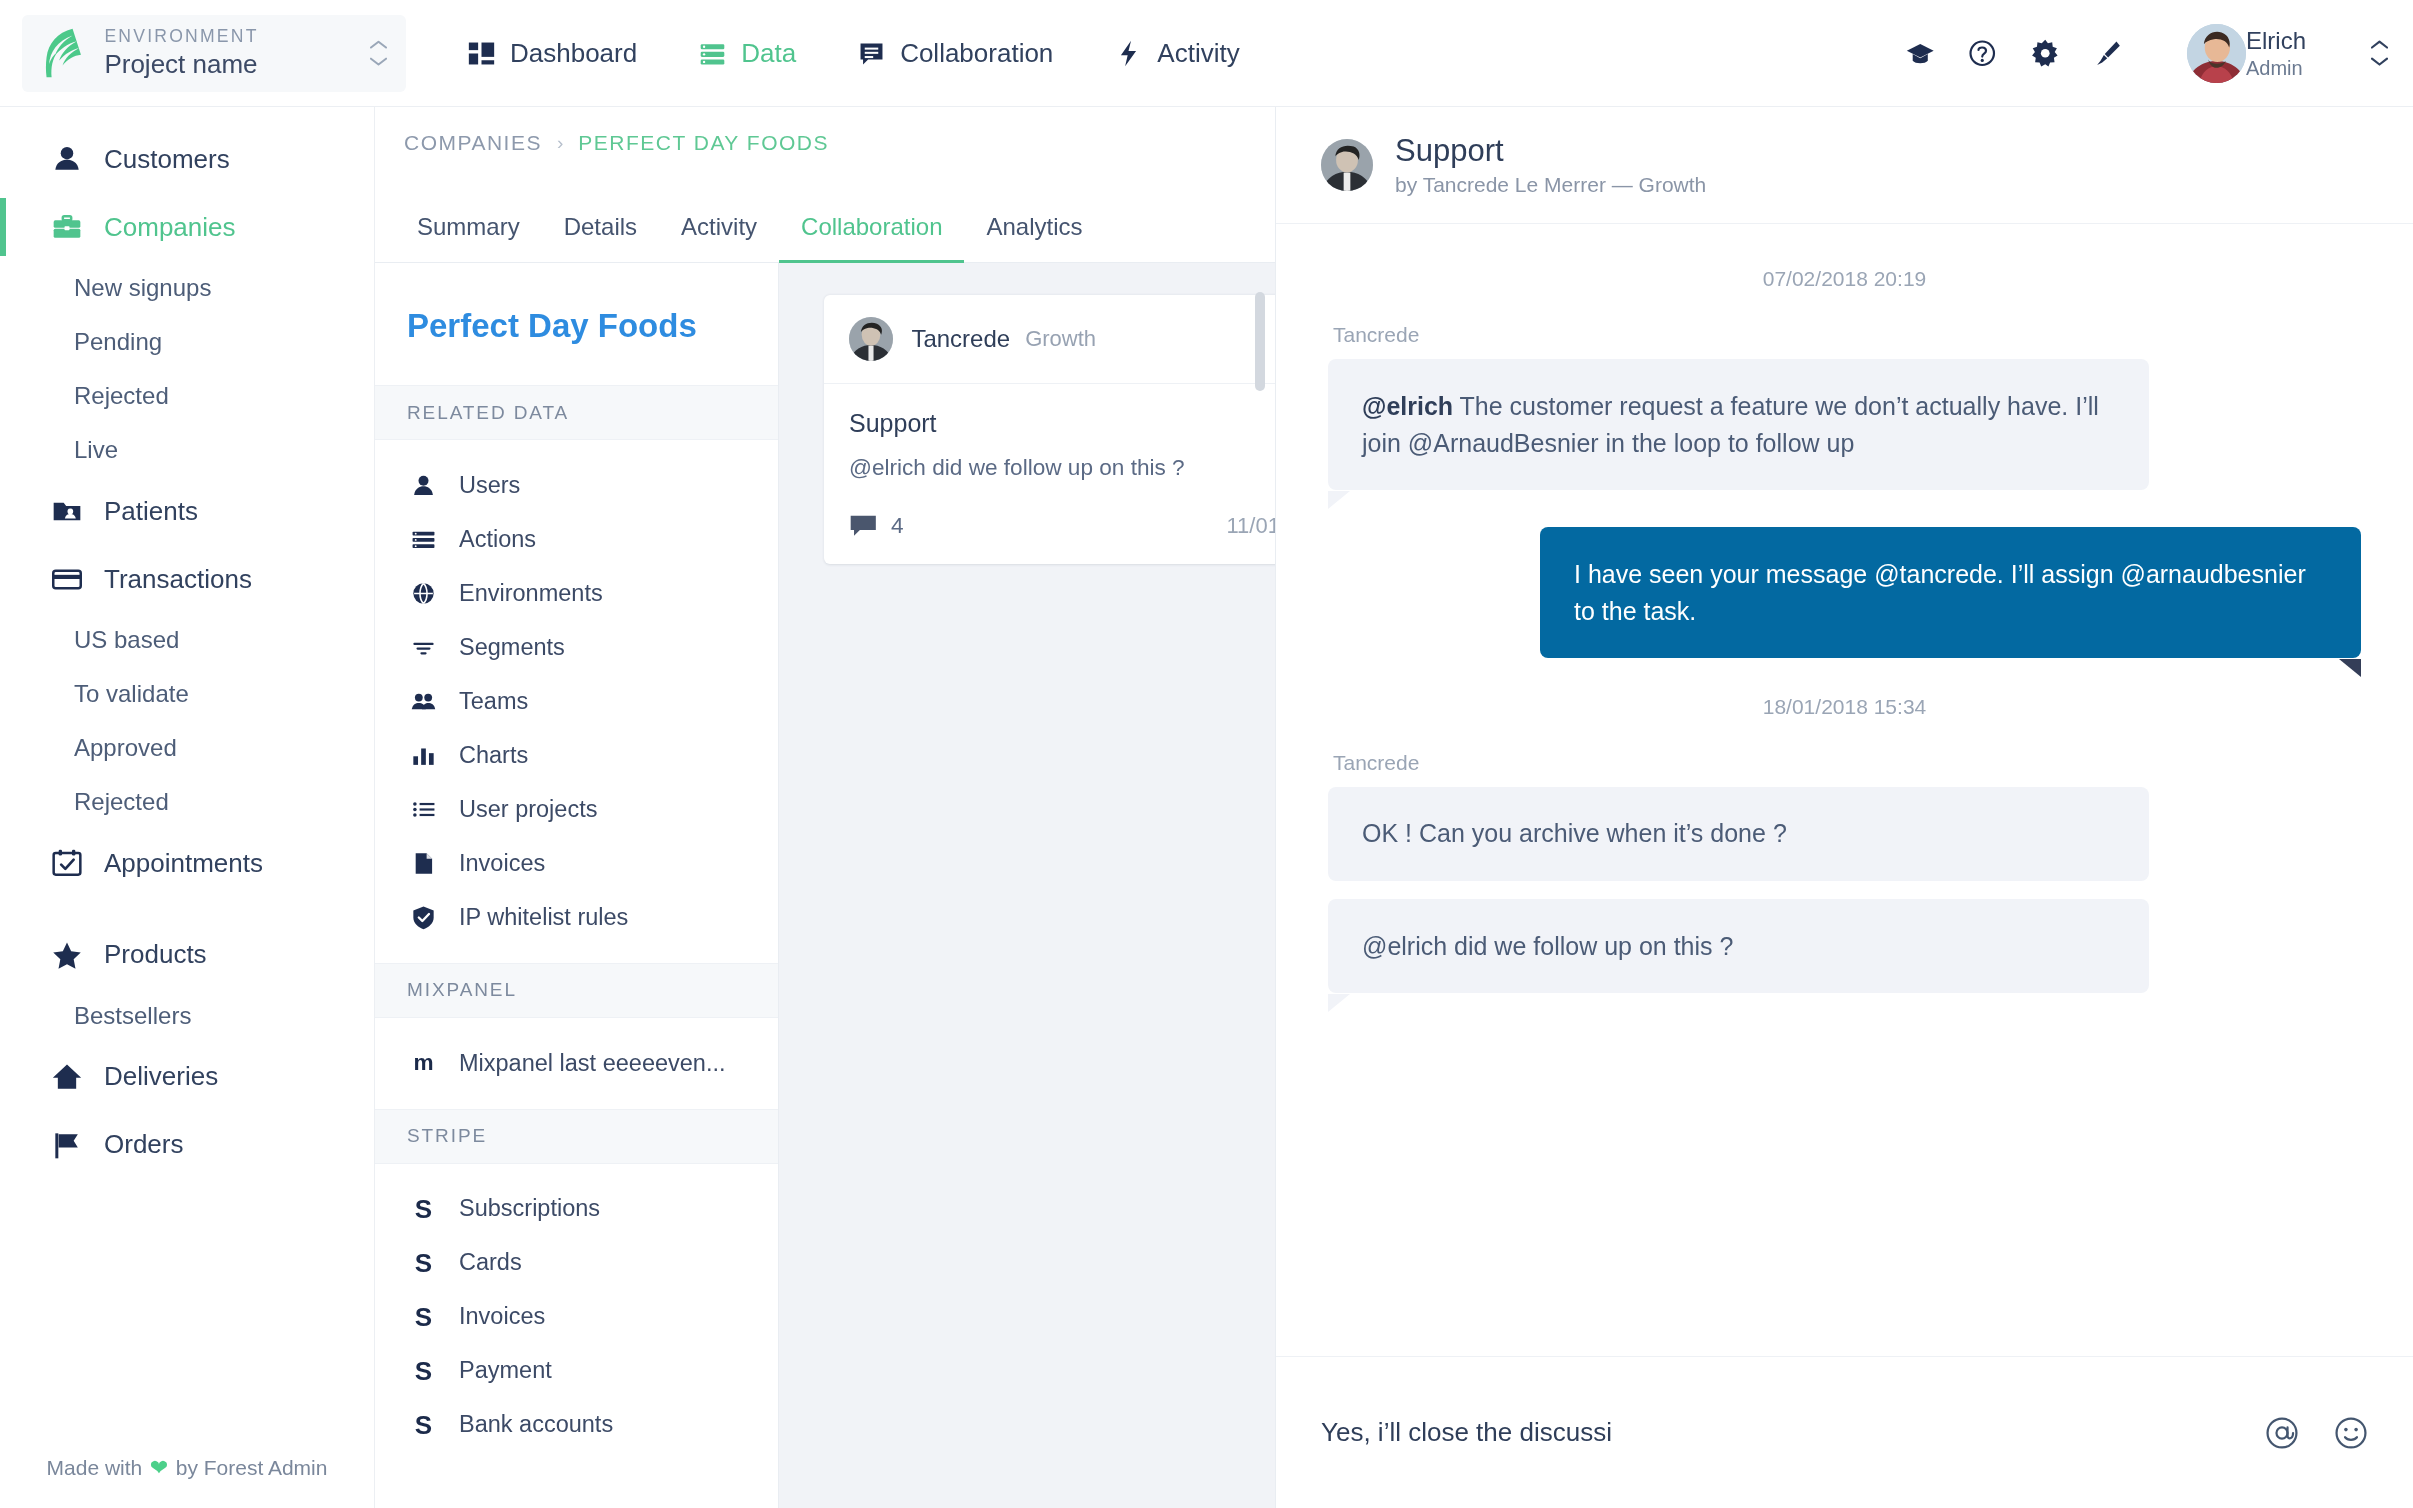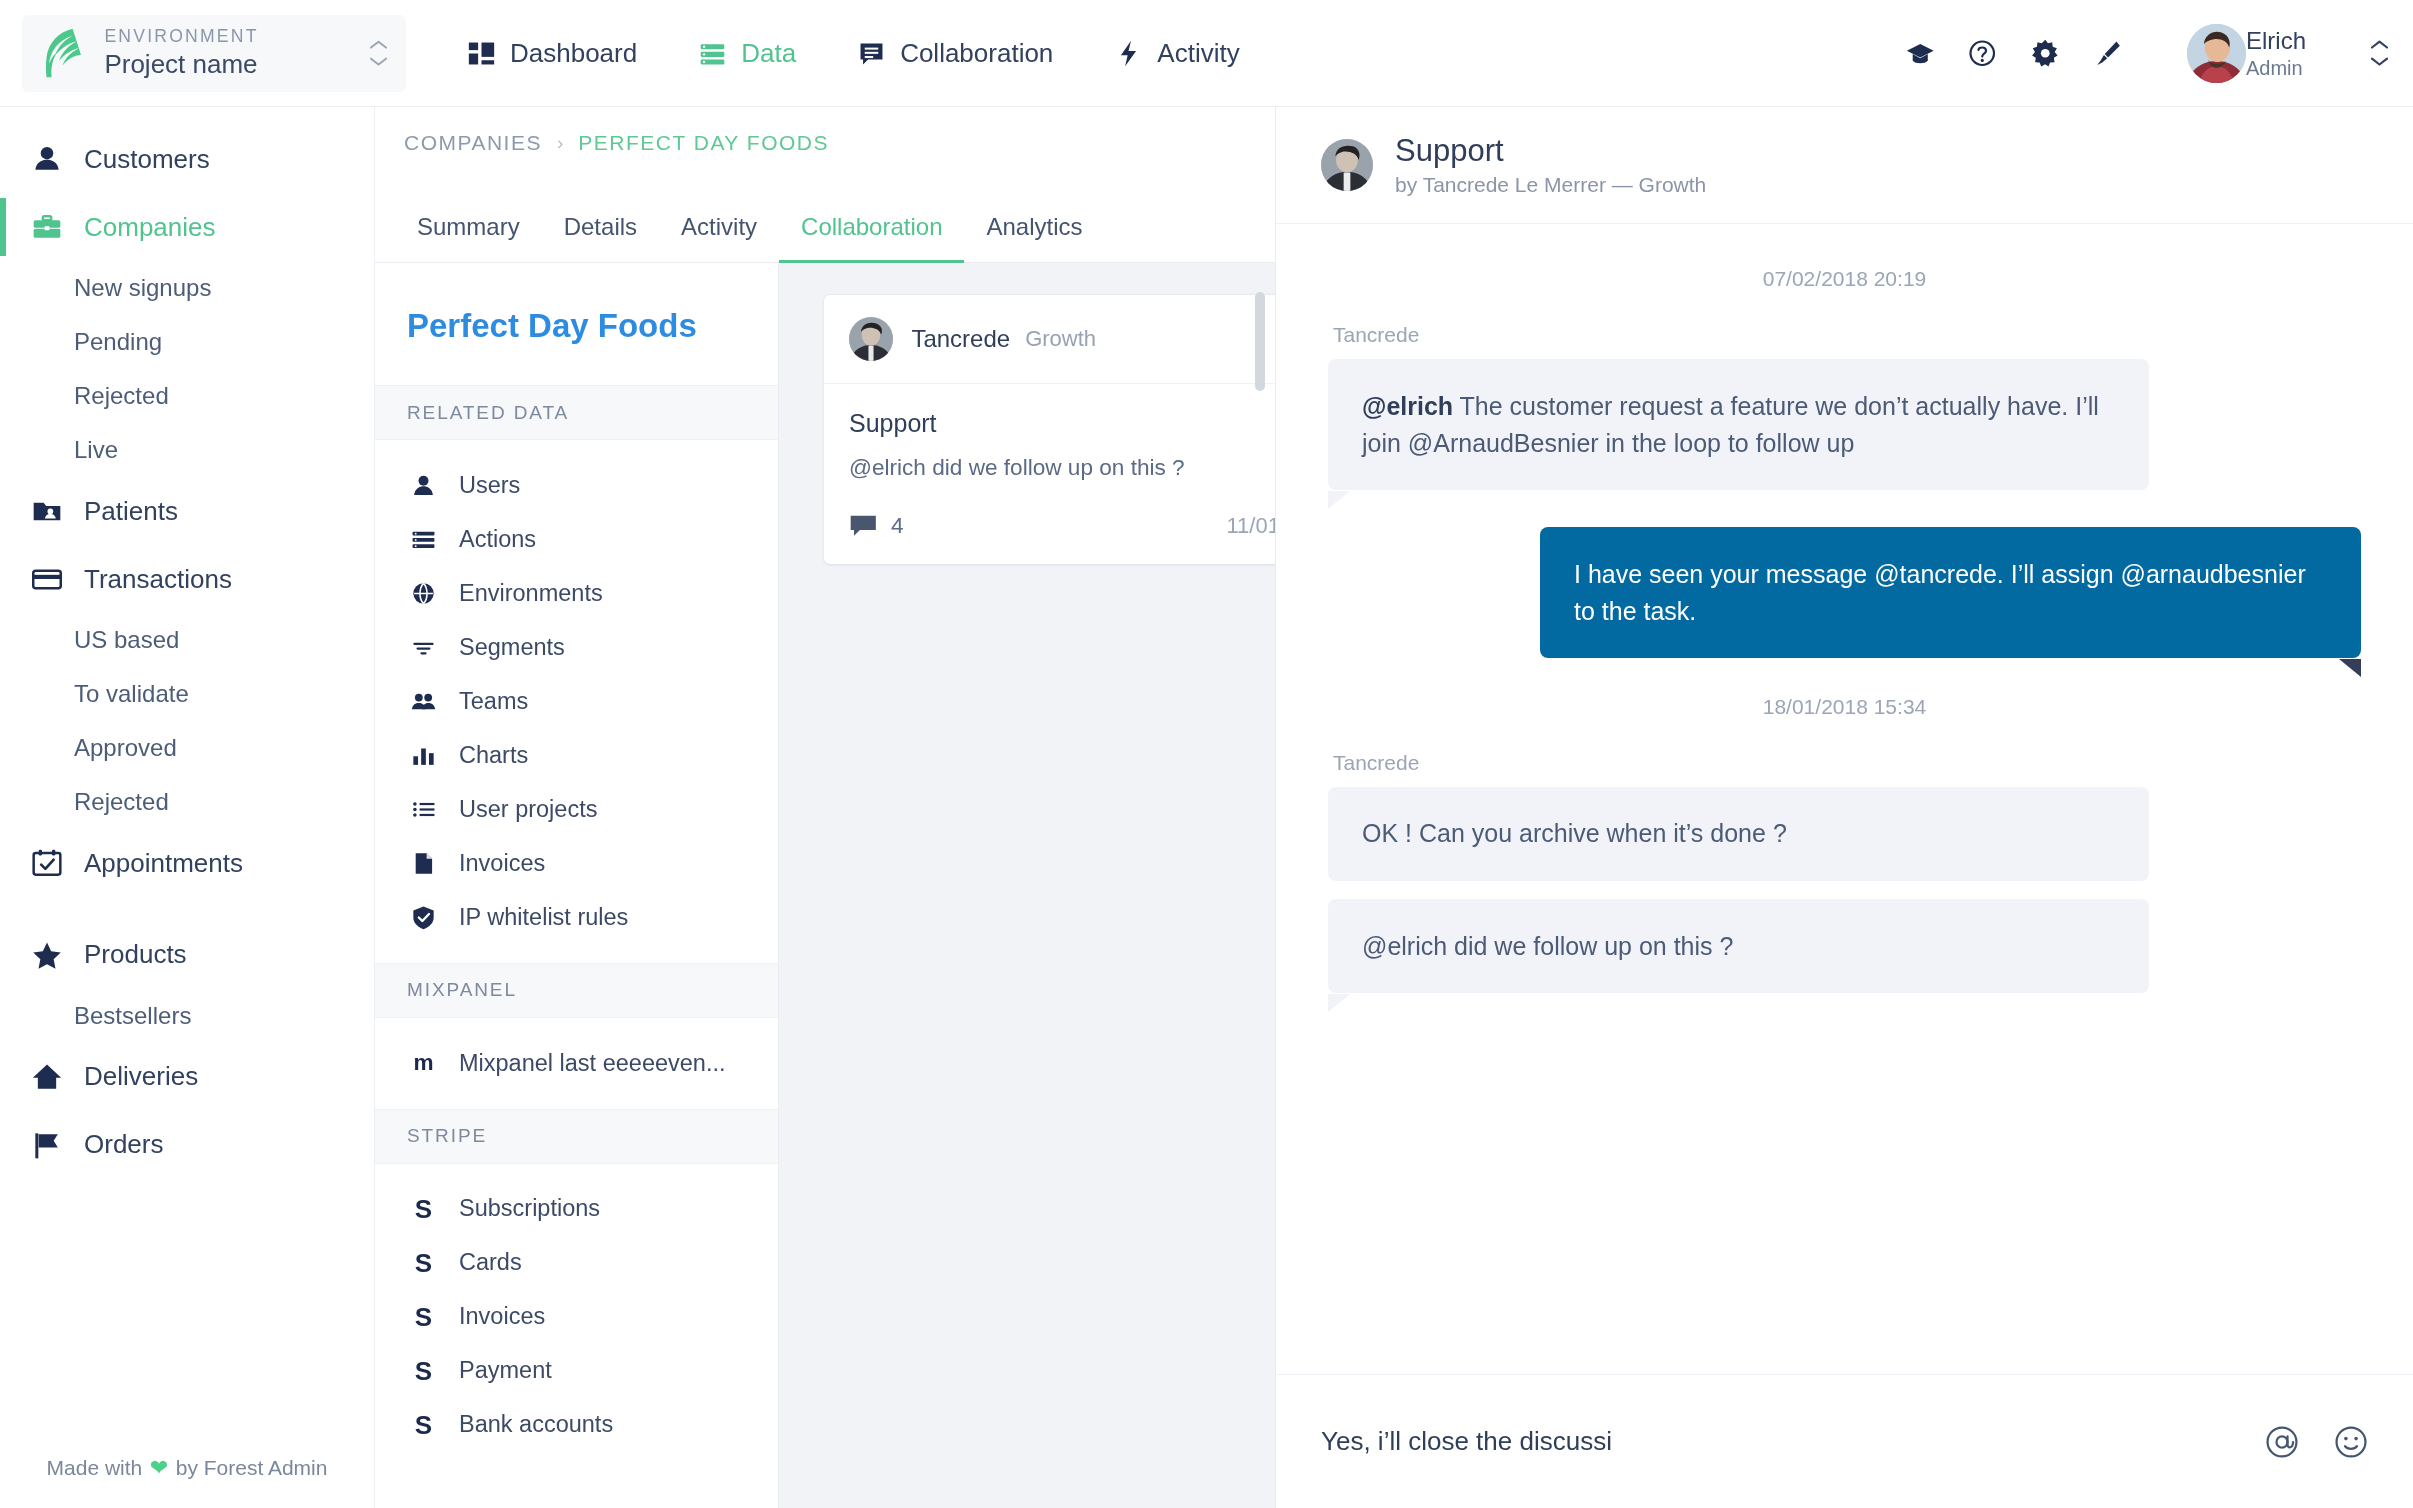--- a/index.html
+++ b/index.html
@@ -52,21 +52,21 @@
   
   .body { flex: 1 1 auto; display: flex; min-height: 0; }
 
   
   .sidebar {
     width: 375px; min-width: 375px; background: #ffffff; border-right: 1.7px solid #eceff3;
     display: flex; flex-direction: column; position: relative;
   }
   .sb-scroll { flex: 1 1 auto; padding-top: 18.4px; overflow: hidden; }
   .sb-row {
-    display: flex; align-items: center; height: 68px; padding-left: 32px;
+    display: flex; align-items: center; height: 68px; padding-left: 52px;
     position: relative; cursor: pointer;
   }
   .sb-row .sb-ic { width: 30px; height: 30px; margin-right: 22px; flex: 0 0 auto; }
   .sb-row .sb-lbl { font-size: 26px; color: #31415e; }
   .sb-row.active .sb-lbl { color: #50c48e; }
   .sb-row.active::before {
     content: ""; position: absolute; left: 0; top: 5px; bottom: 5px; width: 5.9px;
     background: #50c48e;
   }
   .sb-sub { height: 54px; padding-left: 74px; display: flex; align-items: center; cursor: pointer; }
@@ -150,21 +150,21 @@
   .bubble.dark { background: #0369a1; color: #ffffff; }
   .tail-l::after {
     content: ""; position: absolute; left: 0; bottom: -18.4px; width: 0; height: 0;
     border-style: solid; border-width: 18.4px 22px 0 0; border-color: #f1f3f8 transparent transparent transparent;
   }
   .tail-r::after {
     content: ""; position: absolute; right: 0; bottom: -18.4px; width: 0; height: 0;
     border-style: solid; border-width: 18.4px 0 0 22px; border-color: #343e58 transparent transparent transparent;
   }
   .chat-input {
-    height: 134px; border-top: 1.7px solid #eef1f5; display: flex; align-items: center;
+    height: 152px; border-top: 1.7px solid #eef1f5; display: flex; align-items: center;
     padding: 0 45px; gap: 17px;
   }
   .chat-text { flex: 1 1 auto; font-size: 26px; color: #2f3e59; outline: none; border: none; background: transparent; font-family: inherit; }
   .in-ic { width: 34px; height: 34px; cursor: pointer; }
   .in-ic + .in-ic { margin-left: 18.4px; }
 </style>
 </head>
 <body>
 
 <div class="app">

